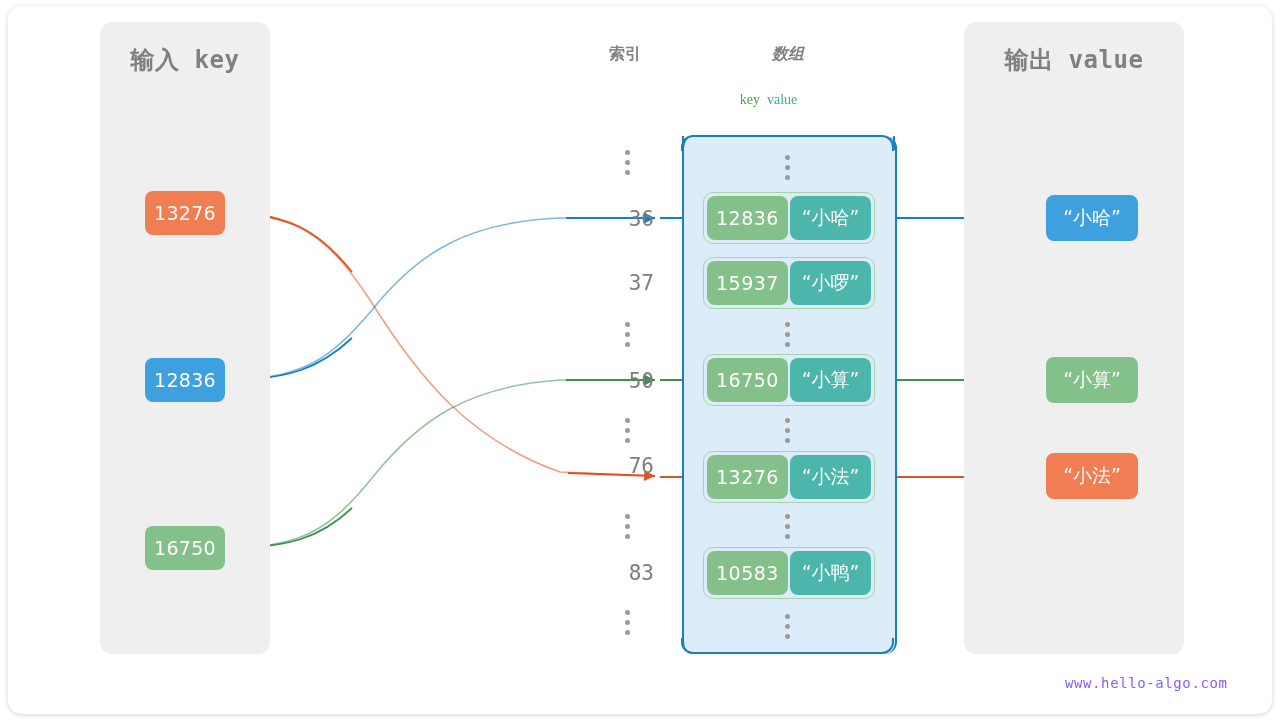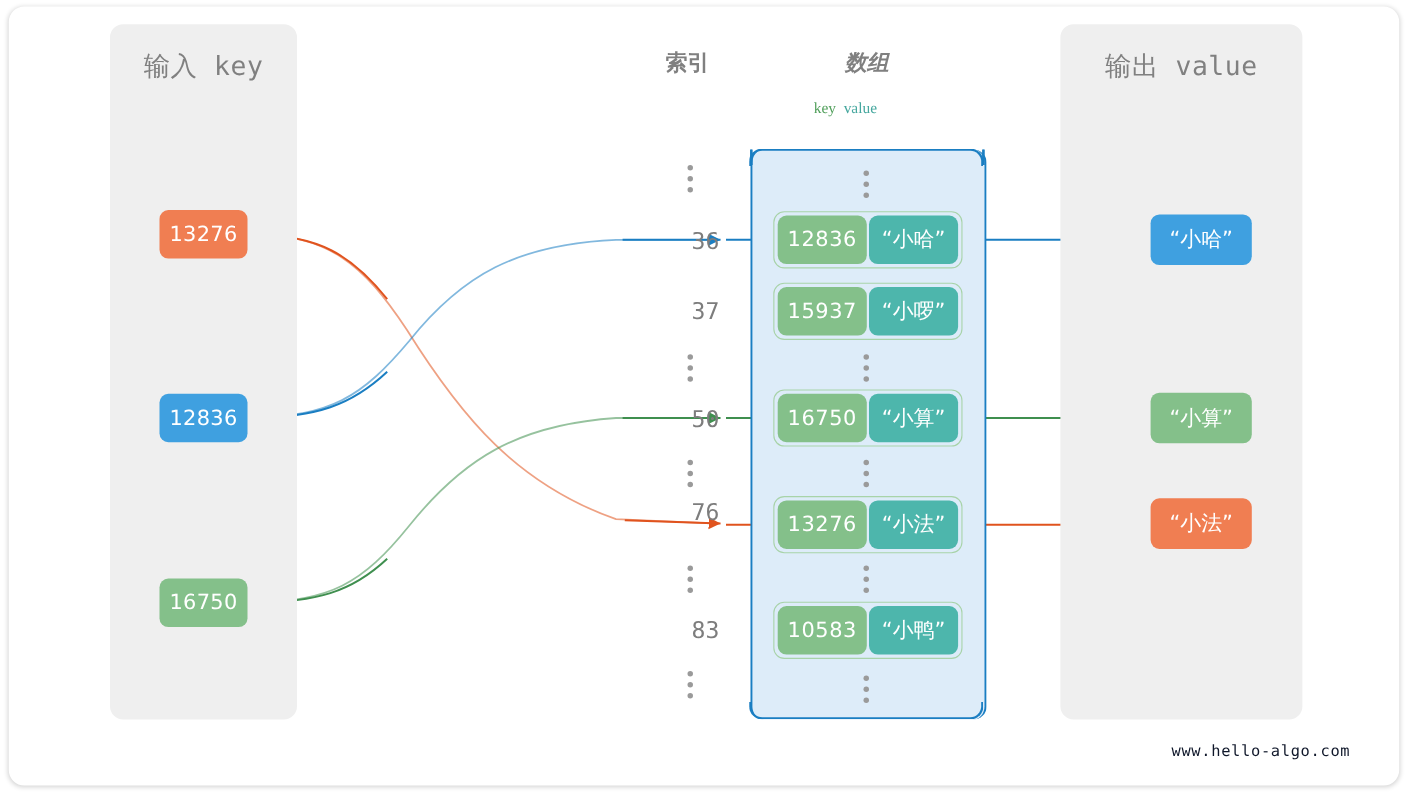--- a/index.html
+++ b/index.html
@@ -32,21 +32,21 @@
   }
   #panel-input { left: 100px; top: 22px; width: 170px; height: 632px; }
   #panel-output { left: 964px; top: 22px; width: 220px; height: 632px; }
 
   .panel-title {
     position: absolute;
     top: 22px;
     width: 100%;
     text-align: center;
     font-size: 24px;
-    font-weight: normal;
+    font-weight: bold;
     color: #808080;
     font-family: "DejaVu Sans Mono", "Liberation Mono", monospace;
     letter-spacing: 0.5px;
   }
 
   
   .key-chip {
     position: absolute;
     width: 80px;
     height: 44px;
@@ -89,21 +89,21 @@
     text-align: center;
     font-size: 19px;
     font-weight: bold;
     color: #3a3ad6;
     font-family: "DejaVu Sans Mono", "Liberation Mono", monospace;
   }
 
   
   .col-header {
     position: absolute;
-    font-size: 20px;
+    font-size: 16px;
     font-weight: bold;
     color: #808080;
     font-family: "DejaVu Sans", "Liberation Sans", sans-serif;
     text-align: center;
   }
   #hdr-index { left: 572px; top: 44px; width: 106px; }
   #hdr-array { left: 710px; top: 44px; width: 156px; font-style: italic; }
 
   #hdr-kv {
     position: absolute;
@@ -229,21 +229,21 @@
     width: 410px;
     text-align: center;
     font-size: 20px;
     color: #8a8a8a;
     font-family: "DejaVu Sans", "Liberation Sans", sans-serif;
   }
   #watermark {
     position: absolute;
     left: 1065px; top: 675px;
     font-size: 14px;
-    color: #0f172a;
+    color: #8b5cf6;
     font-family: "DejaVu Sans Mono", "Liberation Mono", monospace;
     letter-spacing: 0.6px;
   }
 
   svg.wires { position: absolute; left: 0; top: 0; width: 1280px; height: 720px; pointer-events: none; }
 </style>
 </head>
 <body>
 
 <div id="stage">

